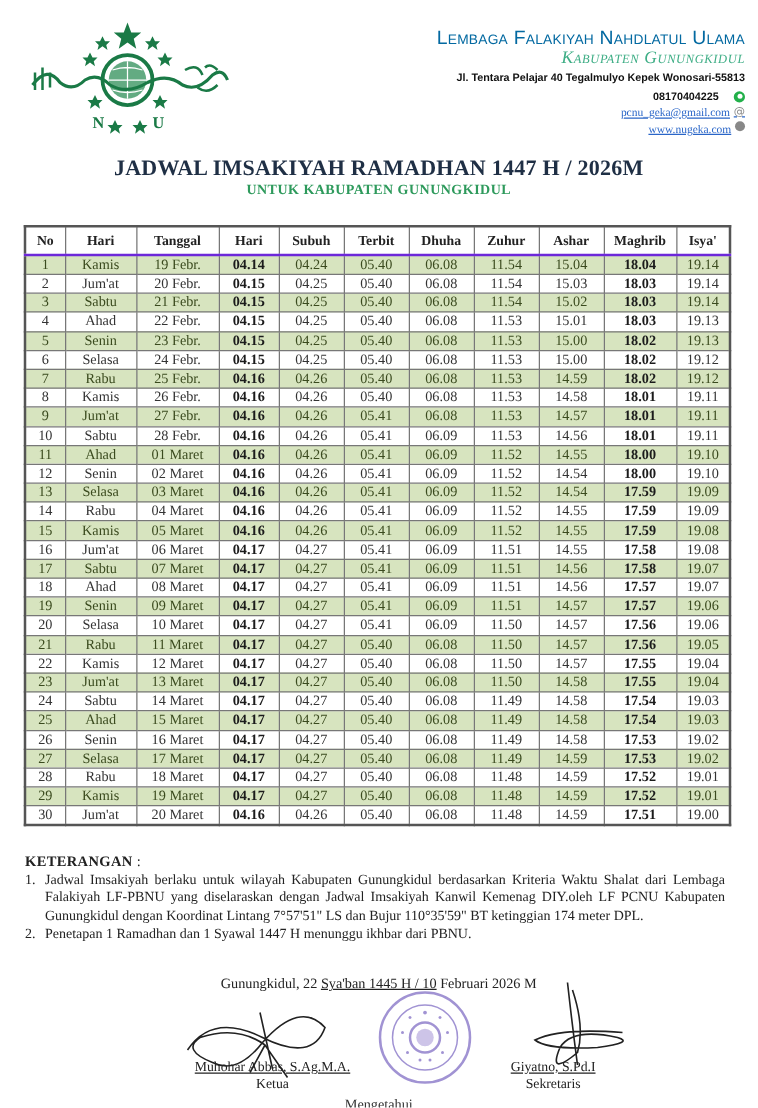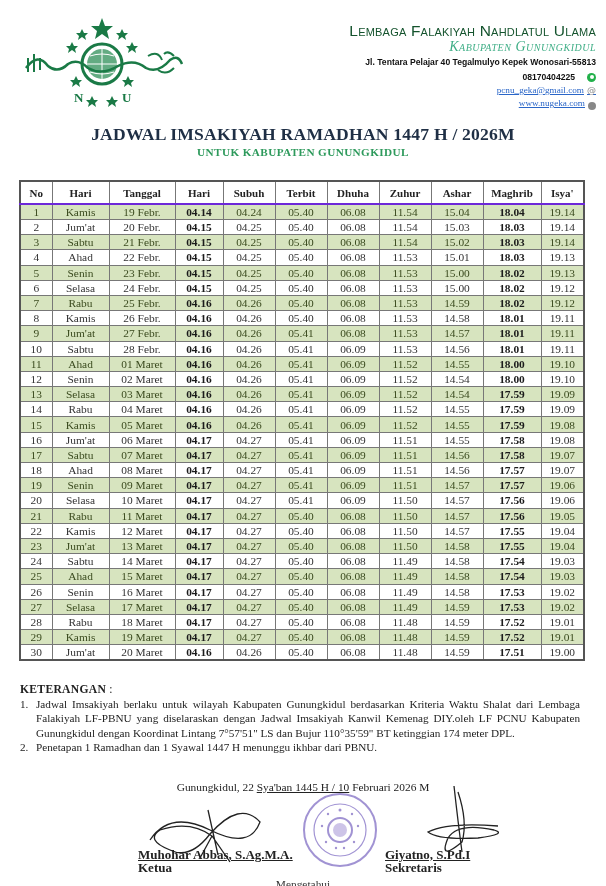--- a/index.html
+++ b/index.html
@@ -2,25 +2,25 @@
 <html><head>
 <meta charset="utf-8">
 <style>
   * { box-sizing: border-box; margin: 0; padding: 0; }
   html, body { width: 606px; height: 886px; overflow: hidden; background: #ffffff; }
   body { font-family: "Liberation Serif", "DejaVu Serif", serif; color: #222; position: relative; }
 
   
   .logo { position: absolute; left: 18px; top: 14px; width: 168px; height: 96px; }
   .org { position: absolute; right: 10px; top: 22px; text-align: right; }
-  .org-name { font-family: "Liberation Sans", "DejaVu Sans", sans-serif; font-size: 15.5px; color: #14532d; letter-spacing: 0.2px; font-variant: small-caps; font-weight: normal; line-height: 17px; }
+  .org-name { font-family: "Liberation Sans", "DejaVu Sans", sans-serif; font-size: 15.5px; color: #0369a1; letter-spacing: 0.2px; font-variant: small-caps; font-weight: normal; line-height: 17px; }
   .org-sub { font-family: "Liberation Serif", serif; font-size: 14px; color: #3fae86; font-variant: small-caps; letter-spacing: 0.5px; line-height: 15px; font-style: italic; }
   .org-addr { font-family: Liberation Sans, sans-serif; font-size: 8.6px; font-weight: bold; color: #111; line-height: 15px; margin-top: 1px; }
   .org-phone { font-family: "Liberation Sans", sans-serif; font-size: 8.6px; font-weight: bold; color: #111; line-height: 14px; display: flex; justify-content: flex-end; align-items: center; gap: 12px; }
-  .org-link { font-family: "Liberation Serif", serif; font-size: 9.2px; color: #2a66c8; text-decoration: underline; line-height: 13px; display: flex; justify-content: flex-end; align-items: flex-end; gap: 3px; }
+  .org-link { font-family: "Liberation Serif", serif; font-size: 9.2px; color: #2a66c8; text-decoration: underline; line-height: 13px; display: flex; justify-content: flex-end; align-items: flex-start; gap: 3px; }
   .wa-icon { width: 9px; height: 9px; border-radius: 50%; background: #22b04a; display: inline-block; position: relative; }
   .wa-icon::after { content: ""; position: absolute; left: 2.5px; top: 2.5px; width: 4px; height: 4px; border-radius: 50%; background: #fff; }
   .at-icon { font-size: 9px; color: #888; text-decoration: none; font-family: "DejaVu Sans", sans-serif; }
   .globe-icon { width: 8px; height: 8px; border-radius: 50%; background: #888; display: inline-block; }
 
   
   .title { position: absolute; left: 0; width: 606px; top: 124px; text-align: center; font-size: 17.6px; font-weight: bold; color: #1f2f45; letter-spacing: 0.2px; }
   .subtitle { position: absolute; left: 0; width: 606px; top: 146px; text-align: center; font-size: 11.2px; font-weight: bold; color: #2e9a5c; letter-spacing: 0.4px; }
 
   
@@ -37,21 +37,21 @@
   
   .notes { position: absolute; left: 20px; top: 683px; width: 560px; font-size: 11.2px; color: #222; line-height: 14.2px; }
   .notes-head { font-weight: bold; font-size: 11.6px; letter-spacing: 0.3px; }
   .notes ol { margin-left: 0; list-style: none; }
   .notes li { position: relative; padding-left: 16px; text-align: justify; }
   .notes li .num { position: absolute; left: 0; top: 0; }
 
   
   .place-date { position: absolute; left: 0; width: 606px; top: 781px; text-align: center; font-size: 11.4px; color: #222; }
   .underline-part { text-decoration: underline; margin-top: 14px; }
-  .signer { position: absolute; font-size: 13px; font-weight: bold; color: #222; line-height: 13px; }
+  .signer { position: absolute; text-align: center; font-size: 11px; font-weight: normal; color: #222; line-height: 13px; }
   .signer .name { text-decoration: underline; }
   .signer-left { left: 138px; top: 848px; width: 160px; }
   .signer-right { left: 385px; top: 848px; width: 115px; }
   .stamp { position: absolute; left: 302px; top: 792px; width: 76px; height: 76px; }
   .sig { position: absolute; }
   .ack { position: absolute; left: 0; width: 606px; top: 878px; text-align: center; font-size: 11.4px; color: #333; }
 </style>
 </head>
 <body>
 

